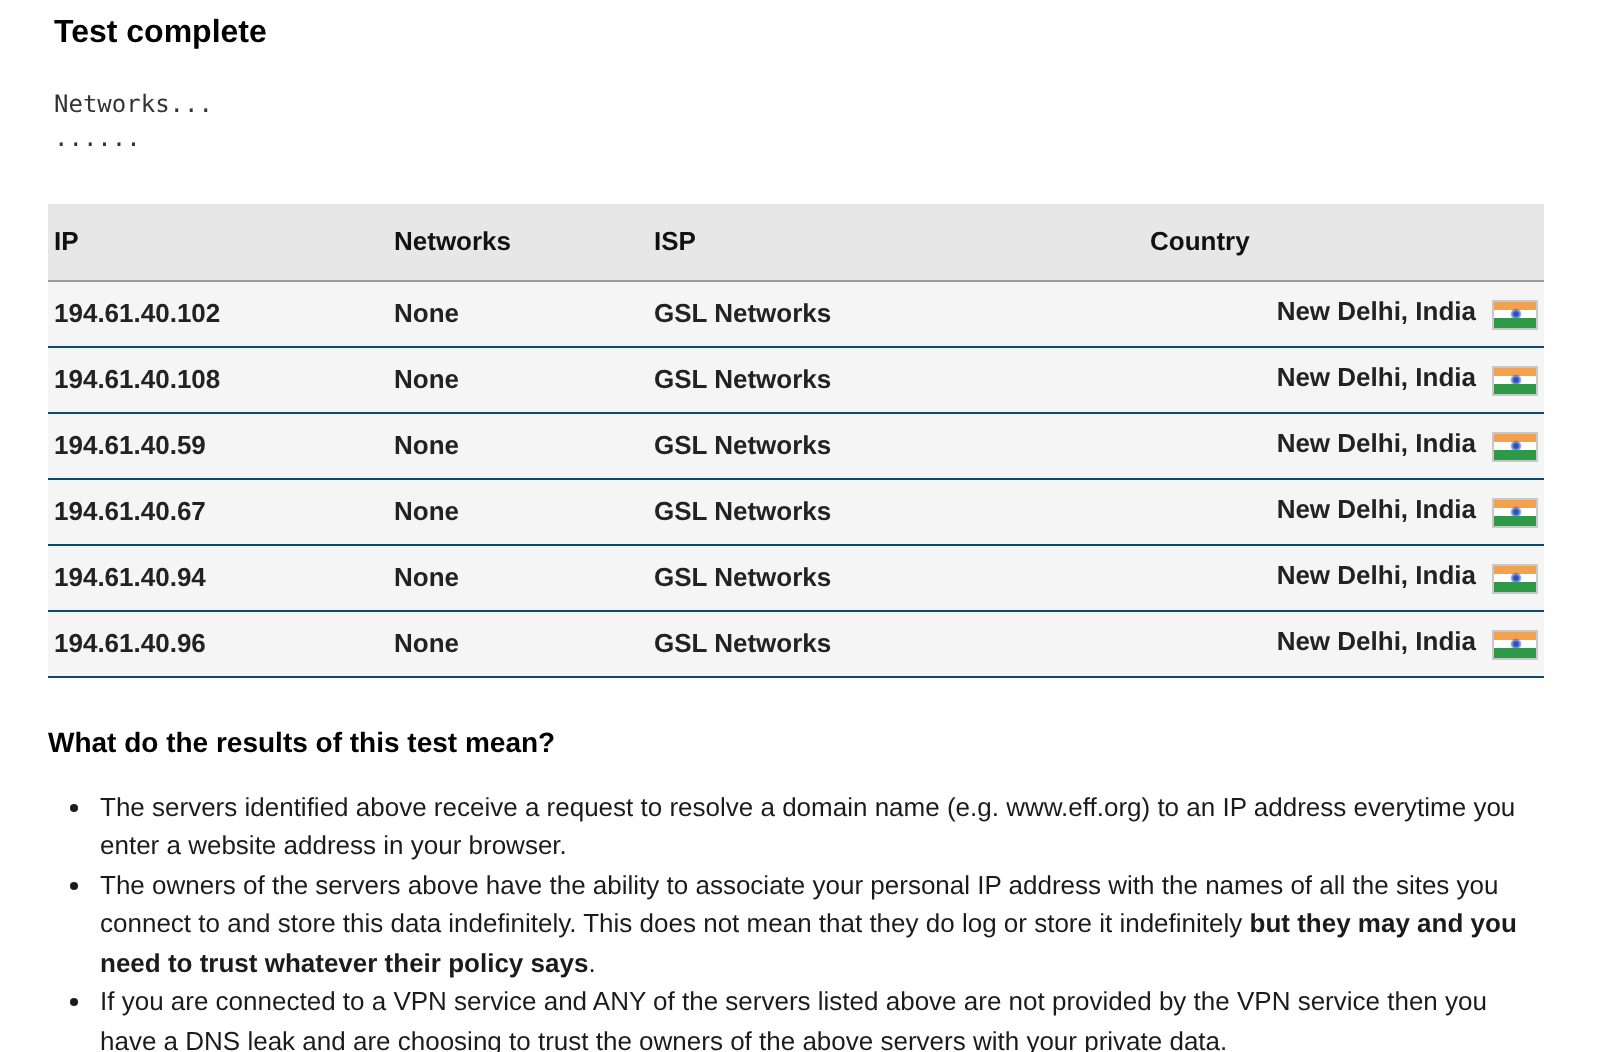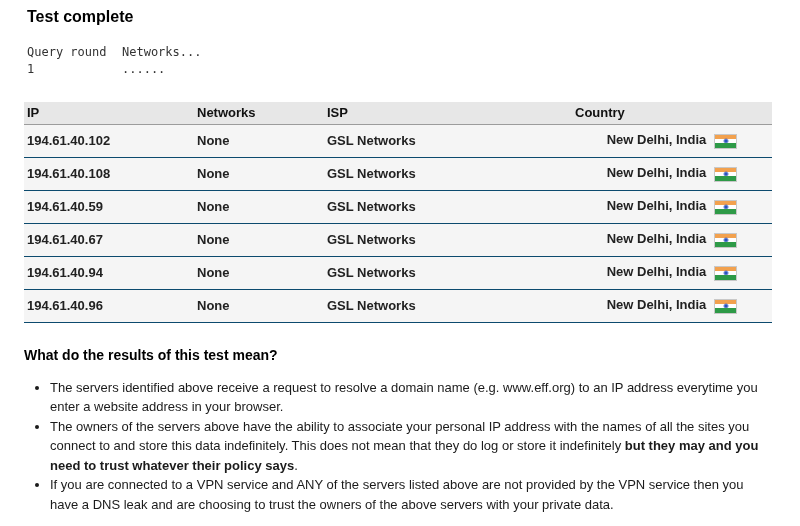--- a/index.html
+++ b/index.html
@@ -33,31 +33,31 @@
   table.results {
     width: 748px;
     border-collapse: collapse;
     margin-top: 24px;
     font-size: 13px;
     table-layout: fixed;
   }
   table.results th {
     background: #e7e7e7;
     font-weight: bold; text-align: left; color: #111;
-    height: 22px; padding: 0 3px;
+    height: 38px; padding: 0 3px;
     border-bottom: 1px solid #9c9c9c;
   }
   table.results td {
     background: #f5f5f5;
     height: 33px; padding: 0 3px;
     border-bottom: 1px solid #0c4a6e;
     color: #222;
     font-weight: bold;
   }
-  th.col-country, td.col-country { text-align: center; padding-right: 8px; }
+  th.col-country, td.col-country { text-align: right; padding-right: 8px; }
 
   
   .flag {
     display: inline-block; vertical-align: middle;
     width: 23px; height: 15px;
     border: 1px solid #c8c8c8;
     margin-left: 8px;
     line-height: 0;
   }
   .flag .stripe { display: block; width: 100%; height: 33.33%; position: relative; }
@@ -85,24 +85,20 @@
   ul.explanation li { margin: 0; }
 </style>
 </head>
 <body>
 
 <div class="container">
 
   <h1 class="page-title">Test complete</h1>
 
   <div class="status">
-    <div class="status-col">
-      <span class="label">Query round</span>
-      <span class="value">1</span>
-    </div>
     <div class="status-col">
       <span class="label">Networks...</span>
       <span class="value">......</span>
     </div>
   </div>
 
   <table class="results">
     <colgroup>
       <col style="width:170px">
         <col style="width:130px">

